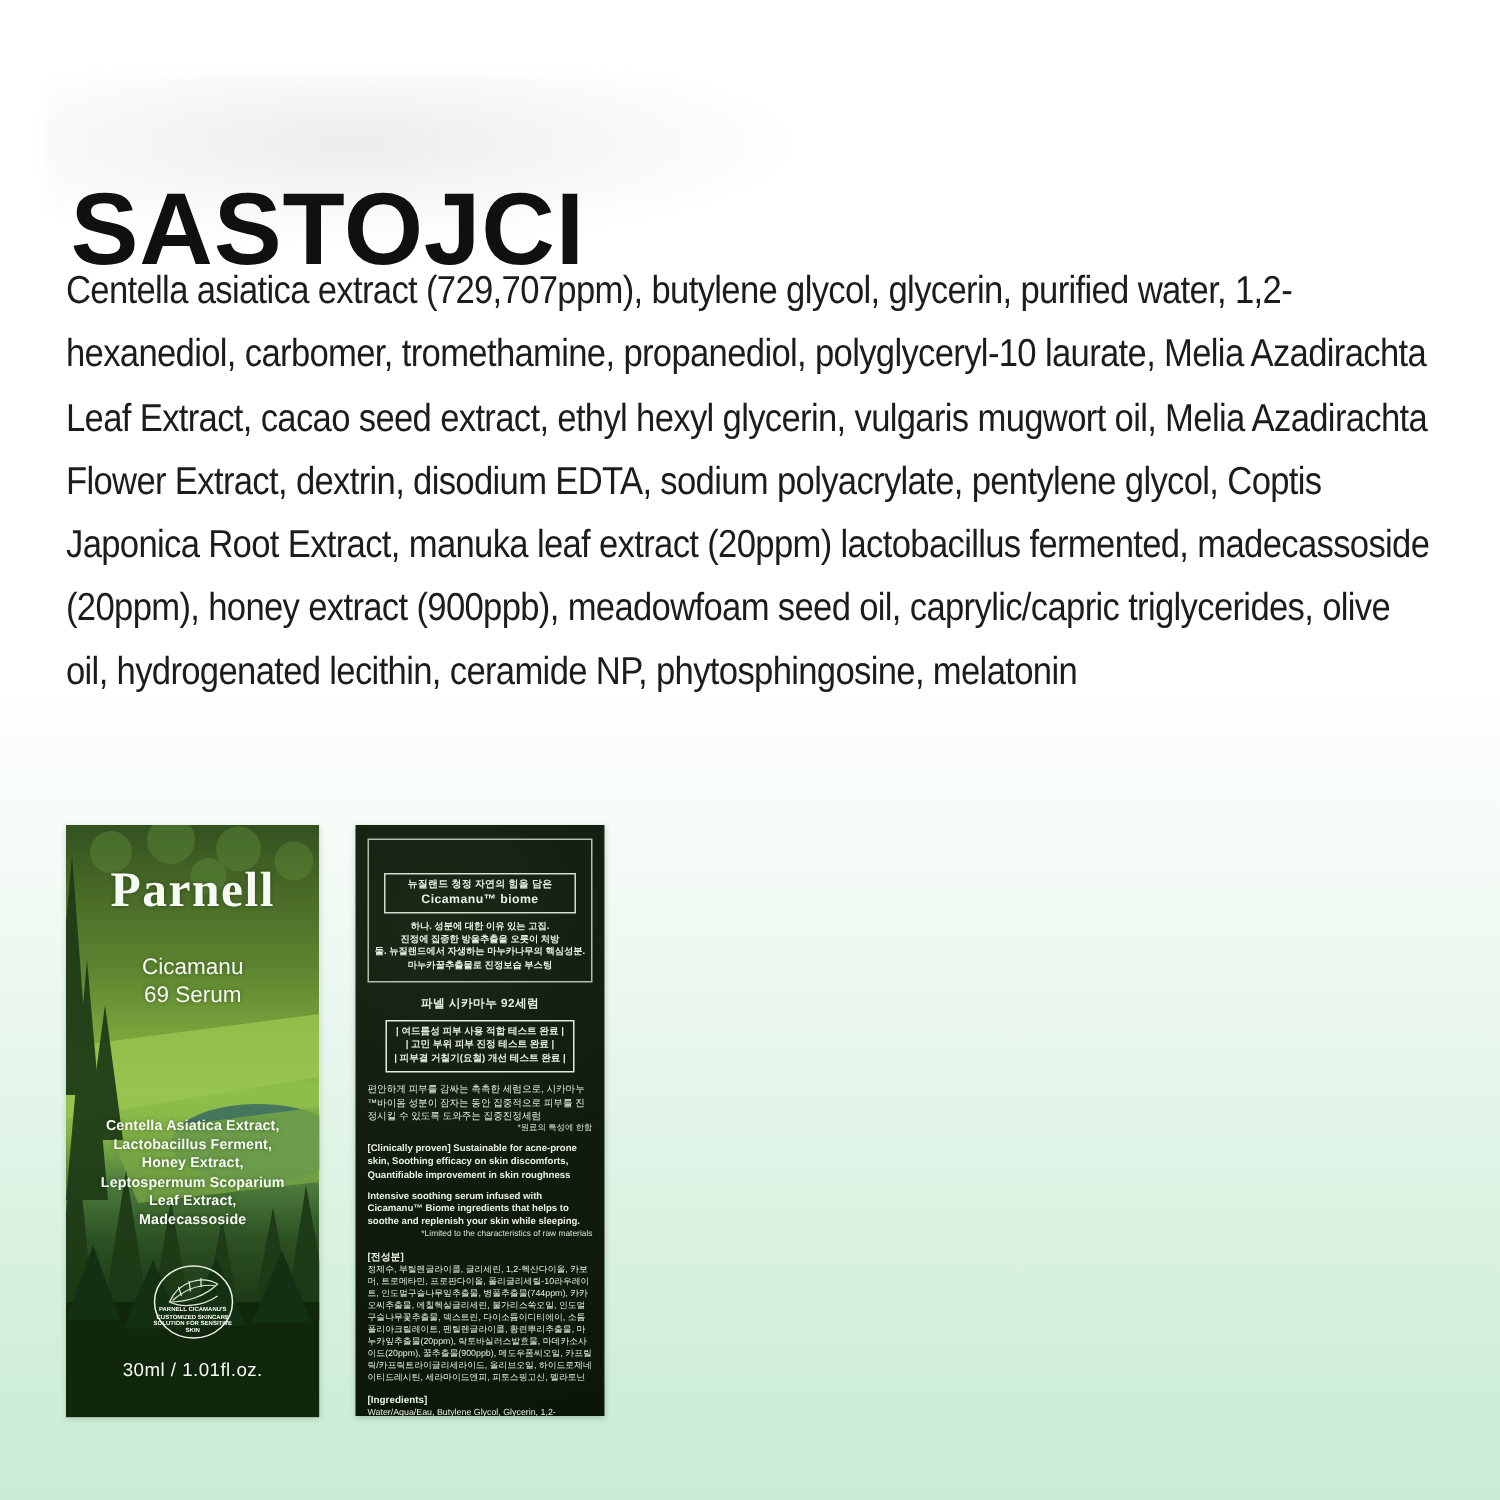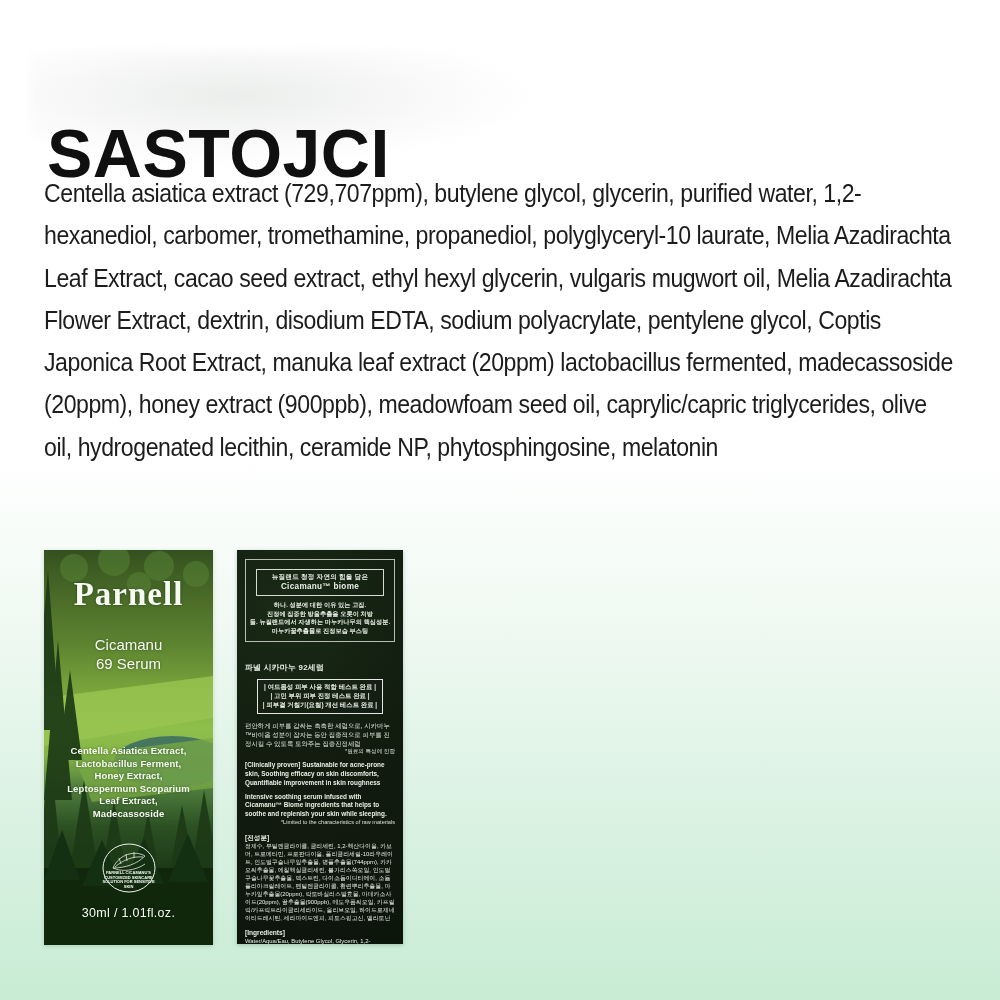--- a/index.html
+++ b/index.html
@@ -28,27 +28,27 @@
     letter-spacing:.1px;}
   .emblem{position:absolute;left:50%;top:292px;transform:translateX(-50%);width:56px;height:52px;}
   .emblem-text{position:absolute;left:0;right:0;top:29px;font-size:4px;line-height:4.6px;
     font-weight:700;white-space:pre-line;text-shadow:none;}
   .volume{position:absolute;left:0;right:0;top:356px;font-size:12.5px;letter-spacing:.3px;}
   
   .back-box{position:absolute;left:237px;top:538px;width:166px;height:394px;overflow:hidden;
     background:radial-gradient(circle at 30% 15%,#1a2a16 0%,#111c0f 45%,#0c150a 100%);
     color:#e9efe7;box-shadow:0 1px 4px rgba(20,60,35,.25);}
   .bk-inner{padding:9px 8px 6px 8px;}
-  .bk-outer-frame{border:1px solid rgba(235,240,233,.75);padding:9px 3px 6px 3px;}
+  .bk-outer-frame{border:1px solid rgba(235,240,233,.75);padding:22px 3px 6px 3px;}
   .bk-title-frame{border:1px solid rgba(235,240,233,.9);margin:0 7px;padding:3px 1px 4px 1px;
     text-align:center;}
   .bk-title1{font-size:6.6px;font-weight:700;line-height:8.5px;letter-spacing:.2px;}
   .bk-title2{font-size:8.2px;font-weight:700;line-height:9.5px;letter-spacing:.3px;}
   .bk-intro{margin-top:5px;text-align:center;font-size:6.2px;line-height:8.6px;font-weight:700;}
-  .bk-prodname{margin-top:20px;font-size:7.8px;font-weight:700;letter-spacing:.3px;}
+  .bk-prodname{margin-top:8px;text-align:center;font-size:7.8px;font-weight:700;letter-spacing:.3px;}
   .bk-test-frame{border:1px solid rgba(240,243,239,.95);margin:6px 12px 0 12px;padding:3px 2px;
     text-align:center;font-size:6.4px;line-height:8.8px;font-weight:700;}
   .bk-desc{margin-top:7px;font-size:6.4px;line-height:9px;text-align:left;}
   .bk-note-r{text-align:right;font-size:5.6px;line-height:7.5px;opacity:.92;}
   .bk-clinical{margin-top:6px;font-size:6.4px;line-height:8.8px;font-weight:700;}
   .bk-intensive{margin-top:5px;font-size:6.4px;line-height:8.8px;font-weight:700;}
   .bk-sec-label{margin-top:6px;font-size:6.6px;font-weight:700;line-height:9px;}
   .bk-ing-ko{font-size:5.9px;line-height:8.1px;word-break:break-all;text-align:left;}
   .bk-ing-en{font-size:5.9px;line-height:8.1px;text-align:left;}
 </style>

